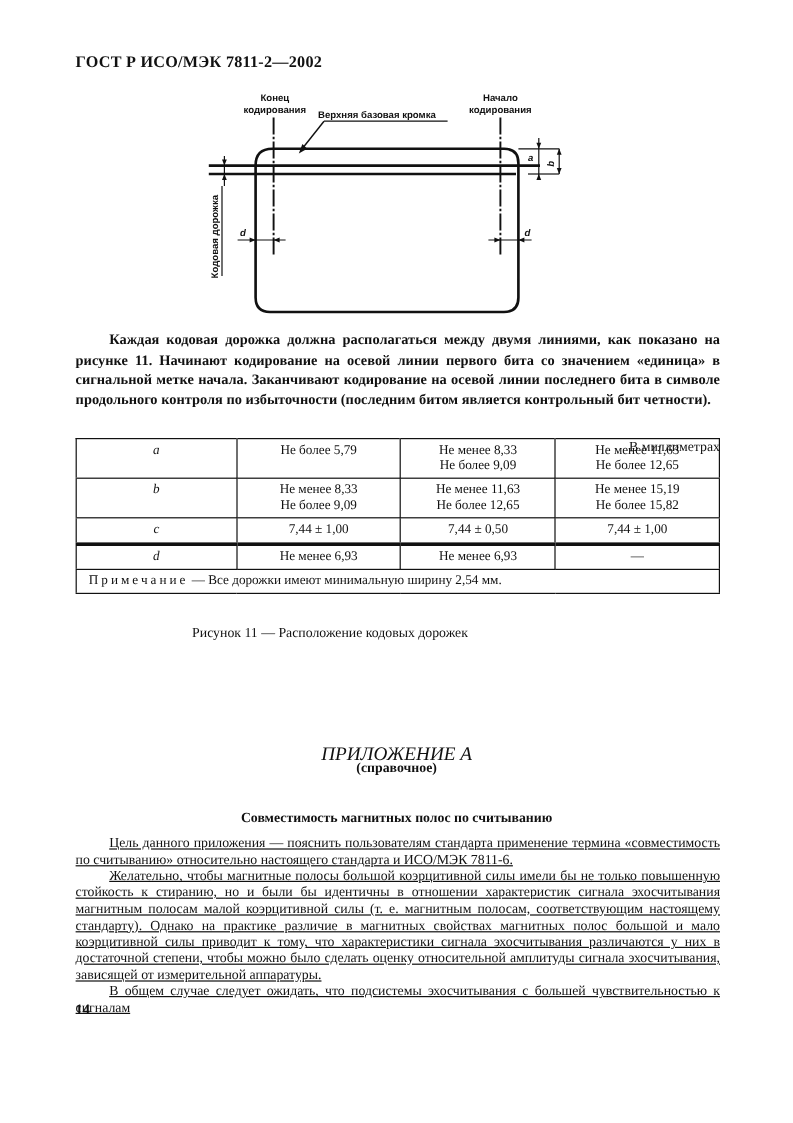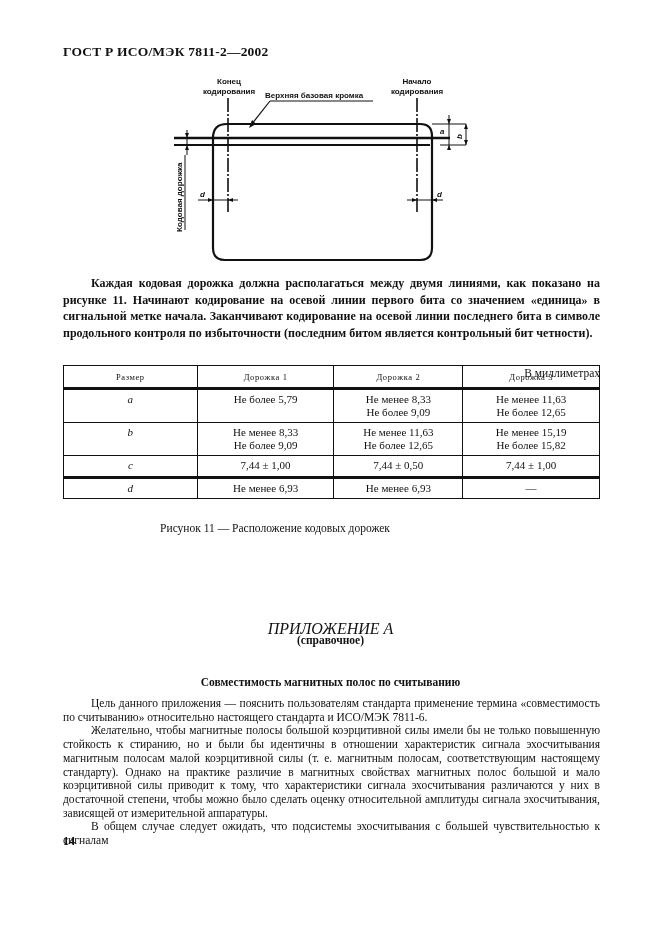--- a/index.html
+++ b/index.html
@@ -22,21 +22,21 @@
   table.dims th:last-child, table.dims td:last-child { border-right: none; }
   table.dims tr.thick td { border-bottom: 3px solid #111; }
   table.dims td.label { font-style: italic; }
   table.dims td.note { text-align: left; padding-left: 10px; border-right: none; }
   .spaced { letter-spacing: 2.5px; }
   .fig-caption { left: 0; width: 550px; top: 522px; text-align: center; font-size: 11.5px; }
   .app-title { left: 0; width: 661px; top: 620px; text-align: center; font-size: 16px; font-style: italic; }
   .app-sub { left: 0; width: 661px; top: 634px; text-align: center; font-size: 11.5px; font-weight: bold; }
   .app-heading { left: 0; width: 661px; top: 676px; text-align: center; font-size: 11.5px; font-weight: bold; }
   .p2 { left: 63px; top: 697px; width: 537px; font-size: 11.5px; line-height: 13.7px; text-align: justify; }
-  .p2 p { margin: 0; text-indent: 28px; }
+  .p2 p { margin: 0; text-indent: 28px; text-decoration: underline; }
   .page-num { left: 63px; top: 834px; font-size: 12px; font-weight: bold; }
 </style>
 </head>
 <body>
 
 <div class="abs header-title">ГОСТ Р ИСО/МЭК 7811-2—2002</div>
 
 <svg class="abs diagram" viewBox="160 70 330 200" width="330" height="200">
 
   <path d="M227,124 L420,124 Q432,124 432,136 L432,248 Q432,260 420,260 L225,260 Q213,260 213,248 L213,138 Q213,124 227,124 Z" fill="none" stroke="#111" stroke-width="2.2"></path>
@@ -89,26 +89,20 @@
 <div class="abs units">В миллиметрах</div>
 
 <table class="dims">
   <colgroup>
       <col style="width:134px">
       <col style="width:137px">
       <col style="width:129px">
       <col style="width:137px">
     </colgroup>
   <tbody>
-      <tr>
-    <th>Размер</th>
-    <th>Дорожка 1</th>
-    <th>Дорожка 2</th>
-    <th>Дорожка 3</th>
-  </tr>
   <tr style="height:28px">
     <td class="label">a</td>
     <td>
           <div>Не более 5,79</div>
         </td>
     <td>
           <div>Не менее 8,33</div>
           <div>Не более 9,09</div>
         </td>
     <td>
@@ -136,20 +130,23 @@
     <td>7,44 ± 1,00</td>
     <td>7,44 ± 0,50</td>
     <td>7,44 ± 1,00</td>
   </tr>
   <tr style="height:21px">
     <td class="label">d</td>
     <td>Не менее 6,93</td>
     <td>Не менее 6,93</td>
     <td>—</td>
   </tr>
+  <tr>
+    <td class="note" colspan="4"><span class="spaced">Примечание</span><span> — Все дорожки имеют минимальную ширину 2,54 мм.</span></td>
+  </tr>
 </tbody>
   </table>
 
 <div class="abs fig-caption">Рисунок 11 — Расположение кодовых дорожек</div>
 
 <div class="abs app-title">ПРИЛОЖЕНИЕ А</div>
 <div class="abs app-sub">(справочное)</div>
 <div class="abs app-heading">Совместимость магнитных полос по считыванию</div>
 
 <div class="abs p2">

